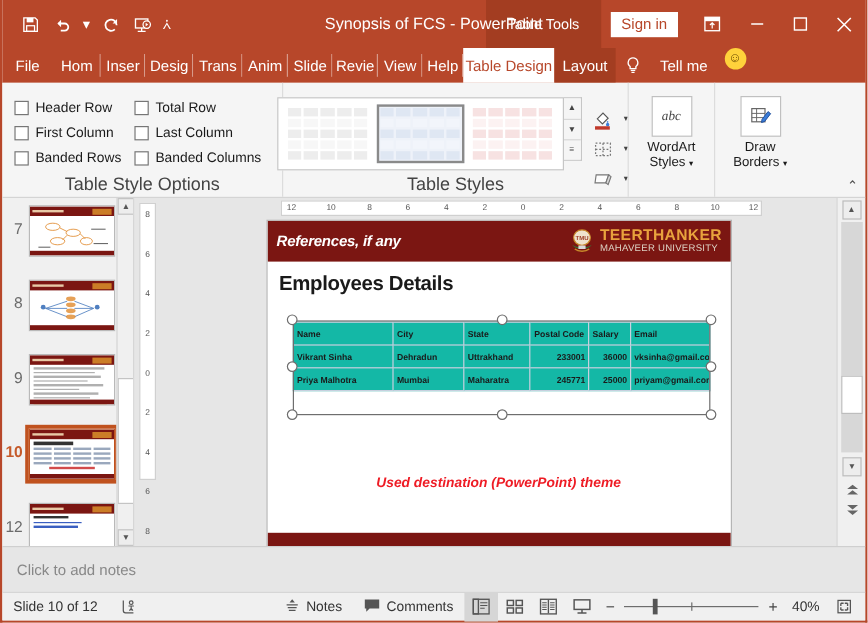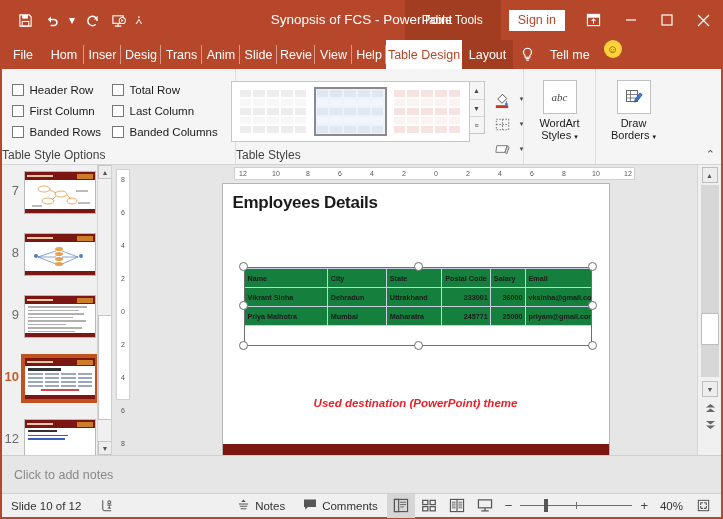--- a/index.html
+++ b/index.html
@@ -44,21 +44,21 @@
   .tellme { color:#fff; font-size:12.5px; display:flex; align-items:center; padding:0 8px; }
   .share { color:#fff; font-size:12.5px; display:flex; align-items:center; gap:4px; padding:0 8px; margin-left:auto; }
   .smiley { width:18px;height:18px;border-radius:50%;background:#ffd23b;display:flex;align-items:center;
             justify-content:center;font-size:11px;color:#6b4b00;margin:0 10px 0 6px; }
 
   
   .ribbon { height:96px; background:#f5f5f5; border-bottom:1px solid #d4d4d4; display:flex; flex:none;
             position:relative; }
   .rgroup { display:flex; flex-direction:column; position:relative; padding-top:6px; }
   .rgroup + .rgroup { border-left:1px solid #dcdcdc; }
-  .rgroup-label { font-size:12px; color:#444; position:absolute; bottom:2px; left:0; right:0; }
+  .rgroup-label { text-align:center; font-size:15px; color:#444; position:absolute; bottom:2px; left:0; right:0; }
   .rgroup-body { flex:1; display:flex; align-items:flex-start;justify-content:center; }
 
   
   .tso { padding:5px 10px 0 14px; display:grid; grid-template-columns:100px 118px; gap:2px 0; }
   .chk { display:flex; align-items:center; gap:6px; font-size:11.5px; color:#1a1a1a; height:19px; }
   .chkbox { width:12px; height:12px; border:1px solid #767676; background:#fff; flex:none; }
 
   
   .gallery-wrap { padding:6px 4px 0 8px; display:flex; align-items:flex-start; }
   .gallery { display:flex; gap:4px; background:#fff; border:1px solid #c6c6c6; padding:5px; }
@@ -132,21 +132,21 @@
                justify-content:space-between; padding:0 4px 0 8px; }
   .sl-htitle { color:#fff; font-size:12.5px; font-weight:bold; font-style:italic; letter-spacing:-.2px; }
   .sl-logo { display:flex; align-items:center; gap:3px; padding-right:3px; }
   .sl-logo-mark { width:24px; height:24px; position:relative; }
   .sl-logo-txt { line-height:11px; }
   .sl-logo-t1 { color:#e8a33d; font-size:13px; font-weight:bold; letter-spacing:.3px; }
   .sl-logo-t2 { color:#ddd2c4; font-size:8px; letter-spacing:.2px; }
   .sl-title { font-size:17px; font-weight:bold; color:#1a1a1a; padding:9px 0 0 10px; letter-spacing:-.3px; }
 
   .tbl-wrap { position:absolute; left:21px; top:84px; width:348px; }
-  table.emp { border-collapse:collapse; width:100%; background:#15803d; font-size:7.2px; color:#1a1a1a;
+  table.emp { border-collapse:collapse; width:100%; background:#14b8a6; font-size:7.2px; color:#1a1a1a;
               table-layout:fixed; }
   table.emp td { border:1px solid #c7d0de; height:19px; padding:0 3px; vertical-align:middle;
                  overflow:hidden; white-space:nowrap; font-weight:bold; }
   table.emp tr.head td { font-weight:bold; }
   table.emp td.num { text-align:right; padding-right:2px; }
   .sel-handle { position:absolute; width:9px; height:9px; border-radius:50%; background:#fff;
                 border:1px solid #6e6e6e; }
   .sel-line { position:absolute; background:#6e6e6e; }
 
   .sl-foot-txt { position:absolute; left:0; right:0; top:213px; text-align:center; color:#ee1c25;
@@ -672,20 +672,38 @@
           <span class="htick" style="left:295px">6</span>
           <span class="htick" style="left:327px">8</span>
           <span class="htick" style="left:357px">10</span>
           <span class="htick" style="left:389px">12</span>
         </div>
       </div>
 
       <div class="canvas">
         <div class="slide">
 
+          <div class="sl-header">
+            <div class="sl-htitle">References, if any</div>
+            <div class="sl-logo">
+              <div class="sl-logo-mark">
+                <svg width="24" height="24" viewBox="0 0 24 24">
+                  <ellipse cx="12" cy="9" rx="7" ry="6.4" fill="#efe3cd" stroke="#c8892a" stroke-width="1"></ellipse>
+                  <text x="12" y="11" font-size="5" text-anchor="middle" fill="#9a3a22" font-family="'Liberation Sans',sans-serif" font-weight="bold">TMU</text>
+                  <path d="M4 15c3 3 13 3 16 0-2 4.5-14 4.5-16 0z" fill="#2f7a3a"></path>
+                  <path d="M9 15.5h6v3H9z" fill="#d9d9d9"></path>
+                  <path d="M6 18.5c3 2.5 9 2.5 12 0" stroke="#c8892a" stroke-width="1.3" fill="none"></path>
+                </svg>
+              </div>
+              <div class="sl-logo-txt">
+                <div class="sl-logo-t1">TEERTHANKER</div>
+                <div class="sl-logo-t2">MAHAVEER UNIVERSITY</div>
+              </div>
+            </div>
+          </div>
 
           <div class="sl-title">Employees Details</div>
 
           <div class="tbl-wrap">
             <table class="emp">
               <tbody>
                   <tr class="head">
                 <td style="width:24%">Name</td>
                 <td style="width:17%">City</td>
                 <td style="width:16%">State</td>

